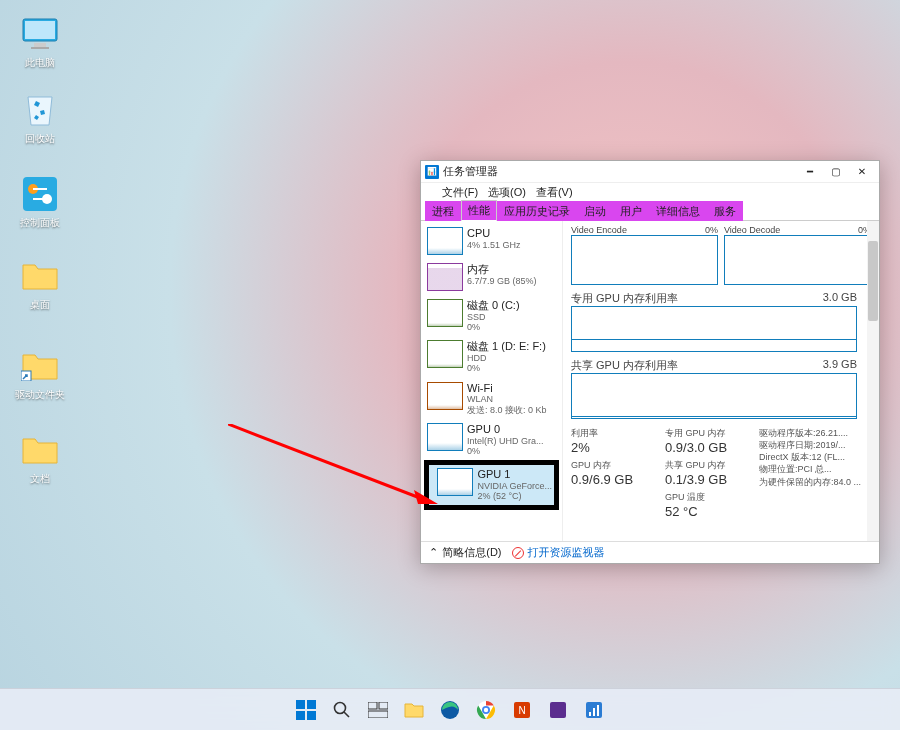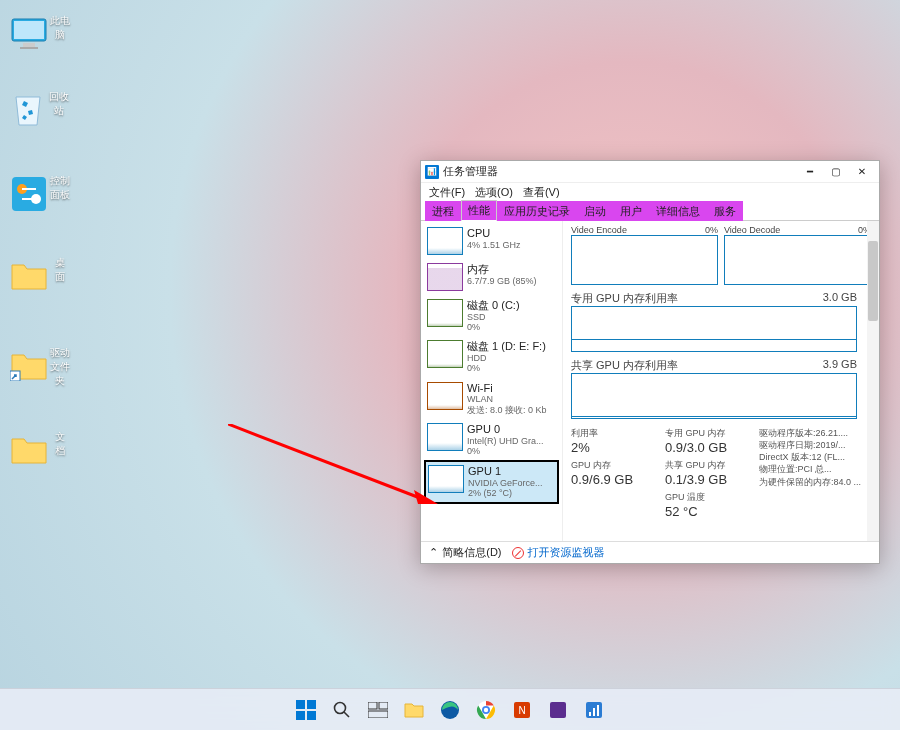--- a/index.html
+++ b/index.html
@@ -1,42 +1,42 @@
 <!DOCTYPE html>
 <html><head>
 <meta charset="utf-8">
 <style>
 * { margin: 0; padding: 0; box-sizing: border-box; }
 html, body { width: 900px; height: 730px; overflow: hidden; font-family: "Segoe UI", "Microsoft YaHei", sans-serif; }
 body { background: radial-gradient(circle at 70% 40%, #f4c5c5 0%, #e4b8c0 30%, #c9e0e8 60%, #b8d4e0 100%); position: relative; }
 
 
-.desktop-icon { position: absolute; width: 60px; display: flex; flex-direction: row; gap: 2px; cursor: pointer; }
+.desktop-icon { position: absolute; width: 60px; display: flex; flex-direction: column; align-items: center; gap: 2px; cursor: pointer; }
 .desktop-icon .icon-box { width: 40px; height: 40px; display: flex; align-items: center; justify-content: center; }
 .desktop-icon .icon-label { font-size: 10px; color: #fff; text-align: center; text-shadow: 0 1px 2px rgba(0,0,0,0.6); }
 
 
 .taskbar { position: absolute; left: 0; right: 0; bottom: 0; height: 42px; background: rgba(230,235,245,0.92); backdrop-filter: blur(8px); display: flex; align-items: center; justify-content: center; gap: 4px; border-top: 1px solid rgba(0,0,0,0.1); }
 .taskbar-item { width: 32px; height: 32px; display: flex; align-items: center; justify-content: center; border-radius: 4px; cursor: pointer; }
 
 
 .tm-window { position: absolute; left: 420px; top: 160px; width: 460px; height: 404px; background: #fff; border: 1px solid #aaa; box-shadow: 0 4px 20px rgba(0,0,0,0.25); font-size: 11px; color: #222; }
 .tm-titlebar { height: 22px; display: flex; align-items: center; padding: 0 4px; border-bottom: 1px solid #eee; }
 .tm-title-icon { width: 14px; height: 14px; background: #0078d4; margin-right: 4px; border-radius: 1px; font-size:8px; color:#fff; display:flex; align-items:center; justify-content:center; }
 .tm-title { flex: 1; font-size: 11px; }
 .tm-winbtn { width: 26px; height: 20px; display: flex; align-items: center; justify-content: center; cursor: pointer; font-size: 10px; }
-.tm-menubar { height: 18px; display: flex; align-items: center; gap: 10px; padding: 0 8px; font-size: 11px; }
+.tm-menubar { height: 18px; display: flex; align-items: center; gap: 10px; padding: 0 21px; font-size: 11px; }
 .tm-menubar span { cursor: pointer; }
 .tm-tabs { height: 20px; display: flex; align-items: flex-end; padding: 0 4px; border-bottom: 1px solid #ccc; font-size: 11px; gap: 0; }
 .tm-tab { padding: 2px 6px; cursor: pointer; border: 1px solid transparent; border-bottom: none; position: relative; top: 1px; background: #d946ef; }
 .tm-tab.active { border-color: #ccc; border-bottom: 1px solid #fff; }
 .tm-body { display: flex; height: 320px; }
 .tm-sidebar { width: 142px; overflow-y: auto; border-right: 1px solid #eee; padding: 2px 3px; }
 .tm-side-item { display: flex; gap: 4px; padding: 3px 2px; cursor: pointer; border: 1px solid transparent; }
-.tm-side-item.selected { background: #cce8f7; border: 2px solid #000000; }
+.tm-side-item.selected { background: #cce8f7; border: 5px solid #000000; justify-content: flex-end; }
 .tm-thumb { width: 36px; height: 28px; border: 1px solid #117dbb; background: #fff; flex-shrink: 0; position: relative; overflow: hidden; }
 .tm-side-item.mem .tm-thumb { border-color: #8b3a9e; }
 .tm-side-item.disk .tm-thumb { border-color: #4c7c2f; }
 .tm-side-item.wifi .tm-thumb { border-color: #a74b00; }
 .tm-thumb::after { content: ""; position: absolute; left: 0; right: 0; bottom: 0; height: 25%; background: linear-gradient(to top, rgba(17,125,187,0.35), transparent); }
 .tm-side-item.mem .tm-thumb::after { height: 85%; background: linear-gradient(to top, rgba(139,58,158,0.2), rgba(139,58,158,0.2)); }
 .tm-side-item.disk .tm-thumb::after { height: 12%; background: linear-gradient(to top, rgba(76,124,47,0.35), transparent); }
 .tm-side-item.wifi .tm-thumb::after { height: 15%; background: linear-gradient(to top, rgba(167,75,0,0.35), transparent); }
 .tm-side-text { display: flex; flex-direction: column; line-height: 1.15; overflow: hidden; }
 .tm-side-text .t1 { font-size: 11px; white-space: nowrap; overflow: hidden; text-overflow: ellipsis; }

